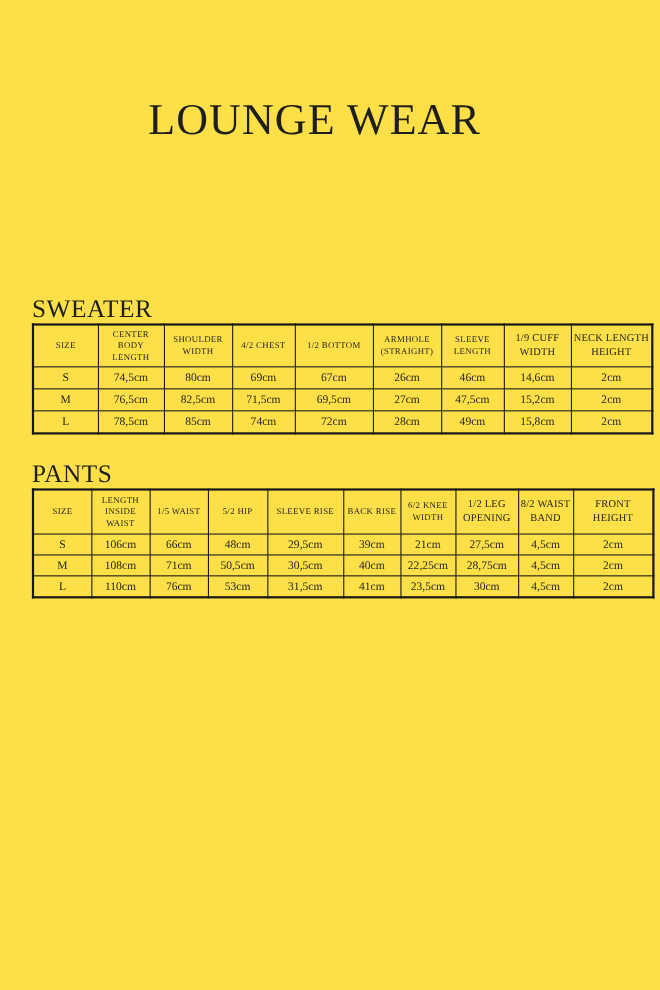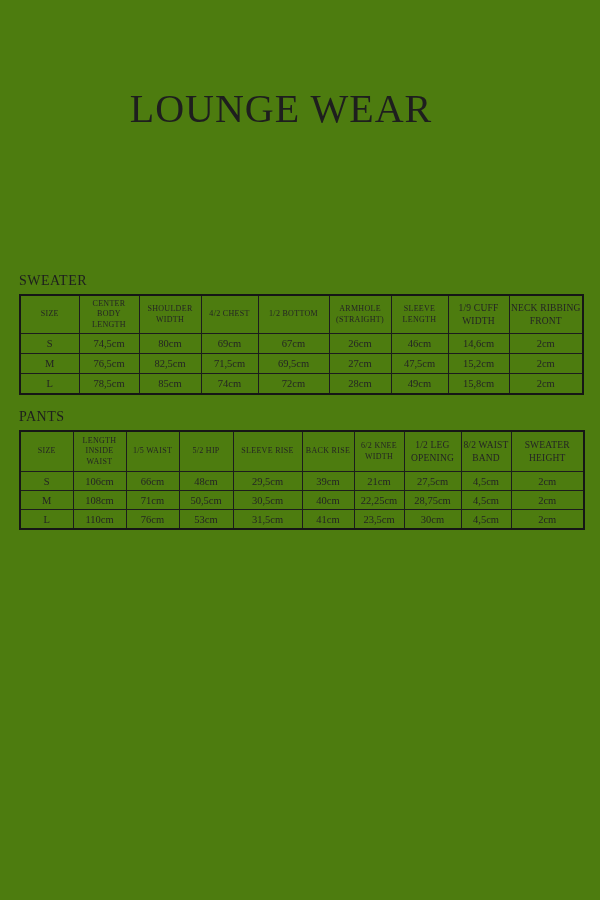--- a/index.html
+++ b/index.html
@@ -4,48 +4,48 @@
 <style>
   html, body {
     margin: 0;
     padding: 0;
     background: #ffffff;
   }
   .page {
     position: relative;
     width: 600px;
     height: 900px;
-    background: #4d7c0f;
+    background: #fde047;
     box-sizing: border-box;
-    padding: 0 17px 0 19px;
+    padding: 0 17px 0 29px;
     overflow: hidden;
     font-family: "Liberation Serif", "DejaVu Serif", serif;
     color: #1d1d1d;
   }
   .title {
     margin-top: 88px;
     margin-right: 40px;
     text-align: center;
     font-size: 40px;
     line-height: 42px;
     letter-spacing: 1px;
     color: #1e1e1e;
     font-weight: 400;
   }
   .section-label {
-    font-size: 14px;
+    font-size: 23px;
     line-height: 24px;
     letter-spacing: 0.5px;
     color: #1e1e1e;
   }
   .section-label.first {
     margin-top: 139px;
   }
   .section-label.second {
-    margin-top: 10px;
+    margin-top: 24px;
   }
   table.size-table {
     border-collapse: collapse;
     table-layout: fixed;
     border: 2.2px solid #161616;
     margin-top: 1px;
   }
   table.size-table th,
   table.size-table td {
     border: 1.4px solid #1c1c1c;
@@ -99,21 +99,21 @@
         <thead>
           <tr>
             <th>SIZE</th>
             <th>CENTER BODY LENGTH</th>
             <th>SHOULDER WIDTH</th>
             <th>4/2 CHEST</th>
             <th>1/2 BOTTOM</th>
             <th>ARMHOLE (STRAIGHT)</th>
             <th>SLEEVE LENGTH</th>
             <th class="hdr-lg">1/9 CUFF WIDTH</th>
-            <th class="hdr-lg">NECK RIBBING FRONT</th>
+            <th class="hdr-lg">NECK LENGTH HEIGHT</th>
           </tr>
         </thead>
         <tbody>
           <tr>
             <td>S</td>
             <td>74,5cm</td>
             <td>80cm</td>
             <td>69cm</td>
             <td>67cm</td>
             <td>26cm</td>
@@ -166,21 +166,21 @@
           <tr>
             <th>SIZE</th>
             <th>LENGTH INSIDE WAIST</th>
             <th>1/5 WAIST</th>
             <th>5/2 HIP</th>
             <th>SLEEVE RISE</th>
             <th>BACK RISE</th>
             <th>6/2 KNEE WIDTH</th>
             <th class="hdr-lg">1/2 LEG OPENING</th>
             <th class="hdr-lg">8/2 WAIST BAND</th>
-            <th class="hdr-lg">SWEATER HEIGHT</th>
+            <th class="hdr-lg">FRONT HEIGHT</th>
           </tr>
         </thead>
         <tbody>
           <tr>
             <td>S</td>
             <td>106cm</td>
             <td>66cm</td>
             <td>48cm</td>
             <td>29,5cm</td>
             <td>39cm</td>

